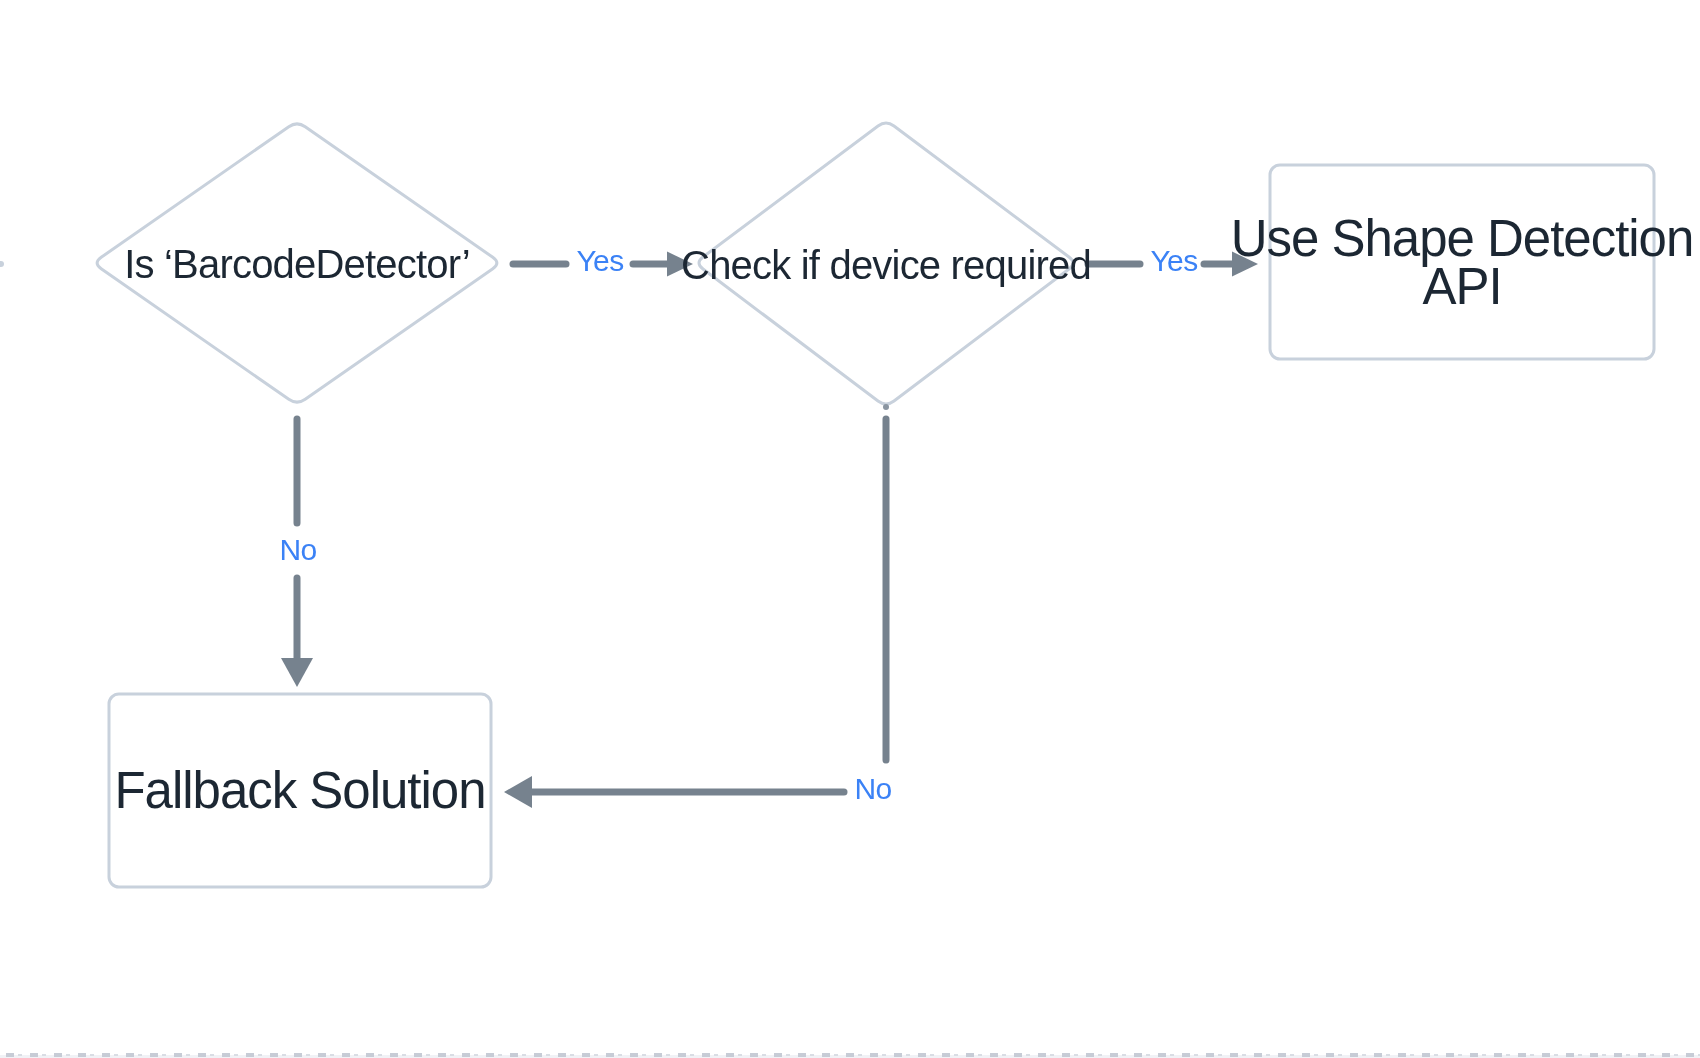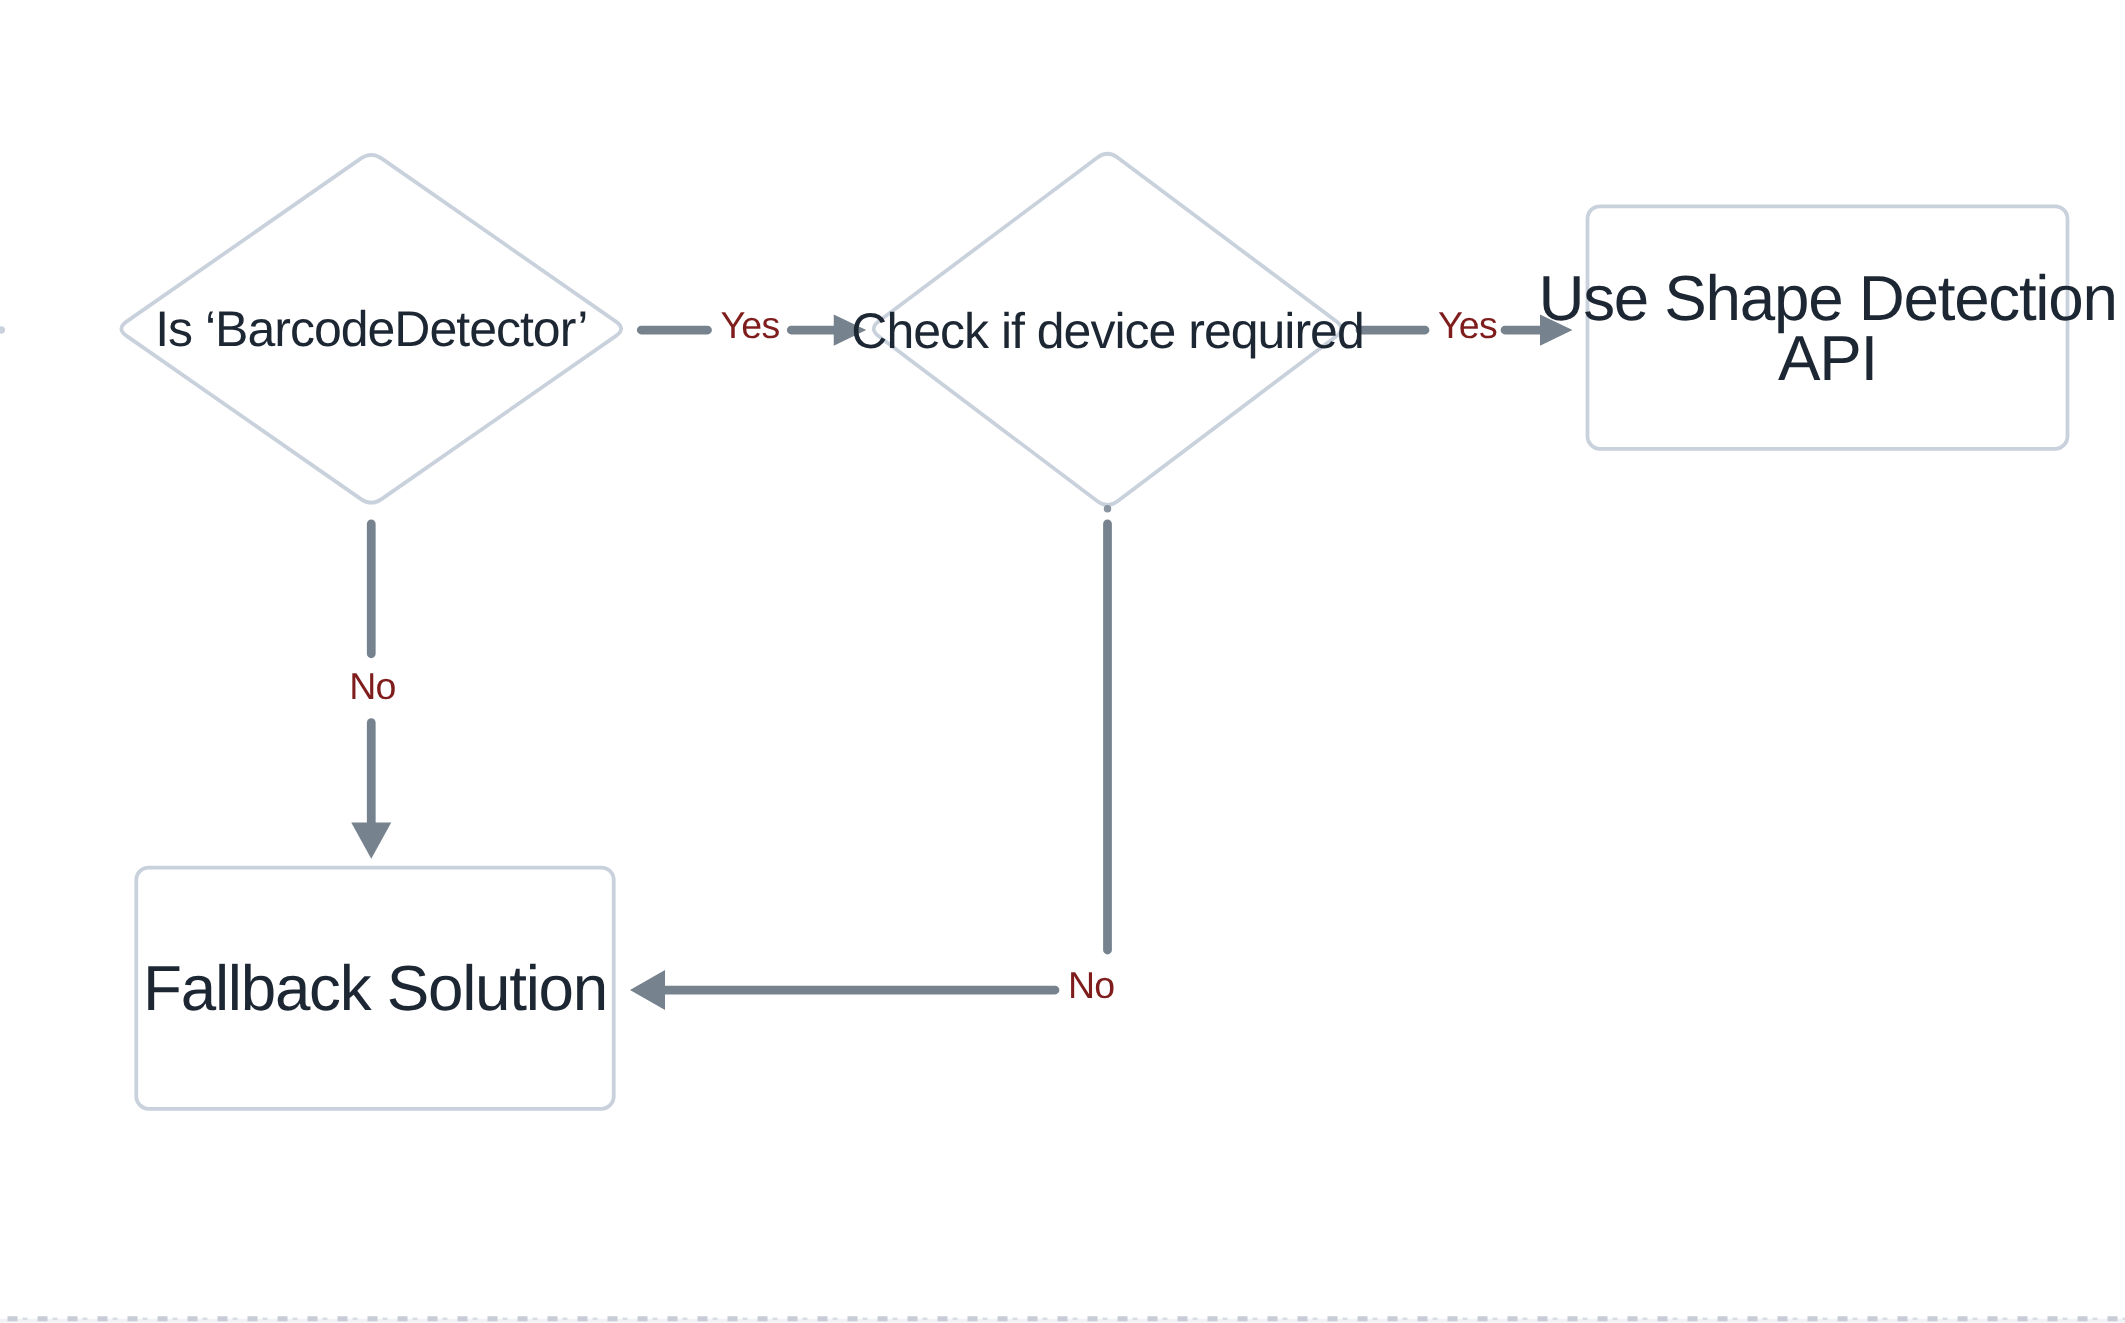--- a/index.html
+++ b/index.html
@@ -23,21 +23,21 @@
     white-space: nowrap;
   }
   .diamond-label { font-size: 40px; line-height: 38px; }
   .rect-label    { font-size: 51px; line-height: 48px; }
 
   .edge-label {
     position: absolute;
     transform: translate(-50%, -50%);
     font-size: 30px;
     line-height: 34px;
-    color: #7f1d1d;
+    color: #3b82f6;
     letter-spacing: -0.02em;
     white-space: nowrap;
   }
 
   
   .pos-d1   { left: 297px;  top: 264px; }
   .pos-d2   { left: 886px;  top: 265px; }
   .pos-r1   { left: 1462px; top: 263px; }
   .pos-r2   { left: 300px;  top: 791px; }
   .pos-yes1 { left: 600px;  top: 261px; }

